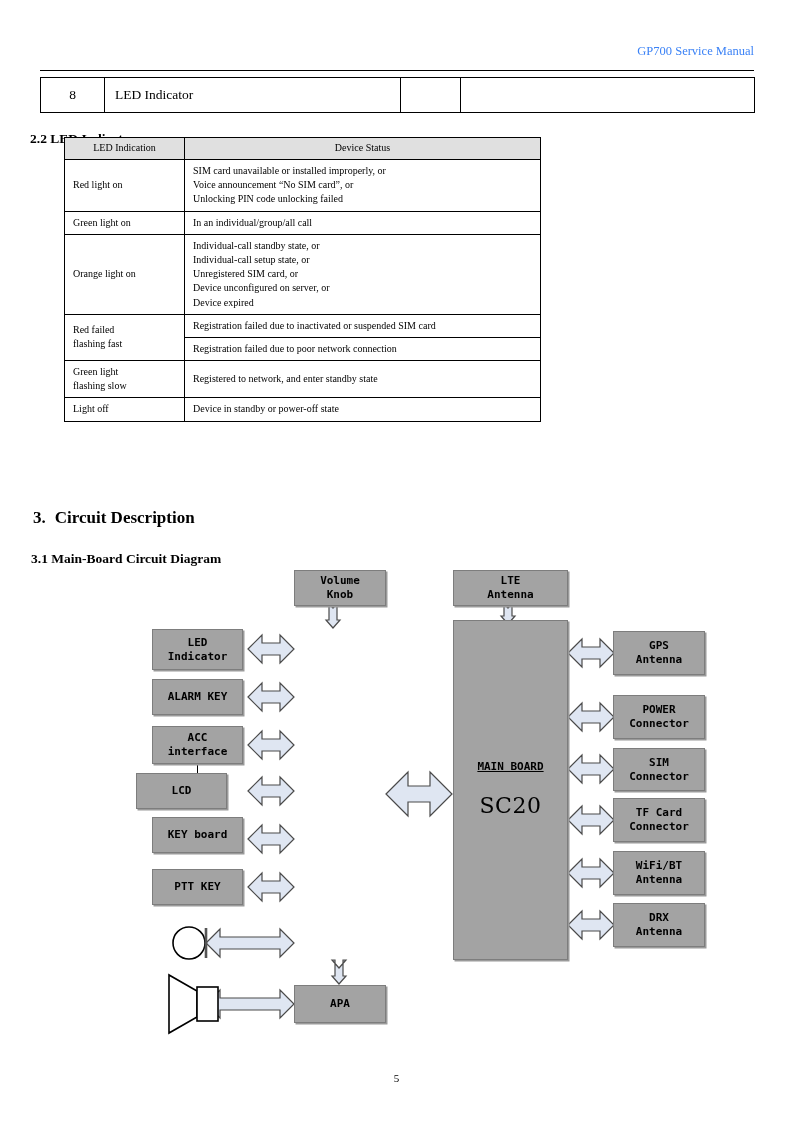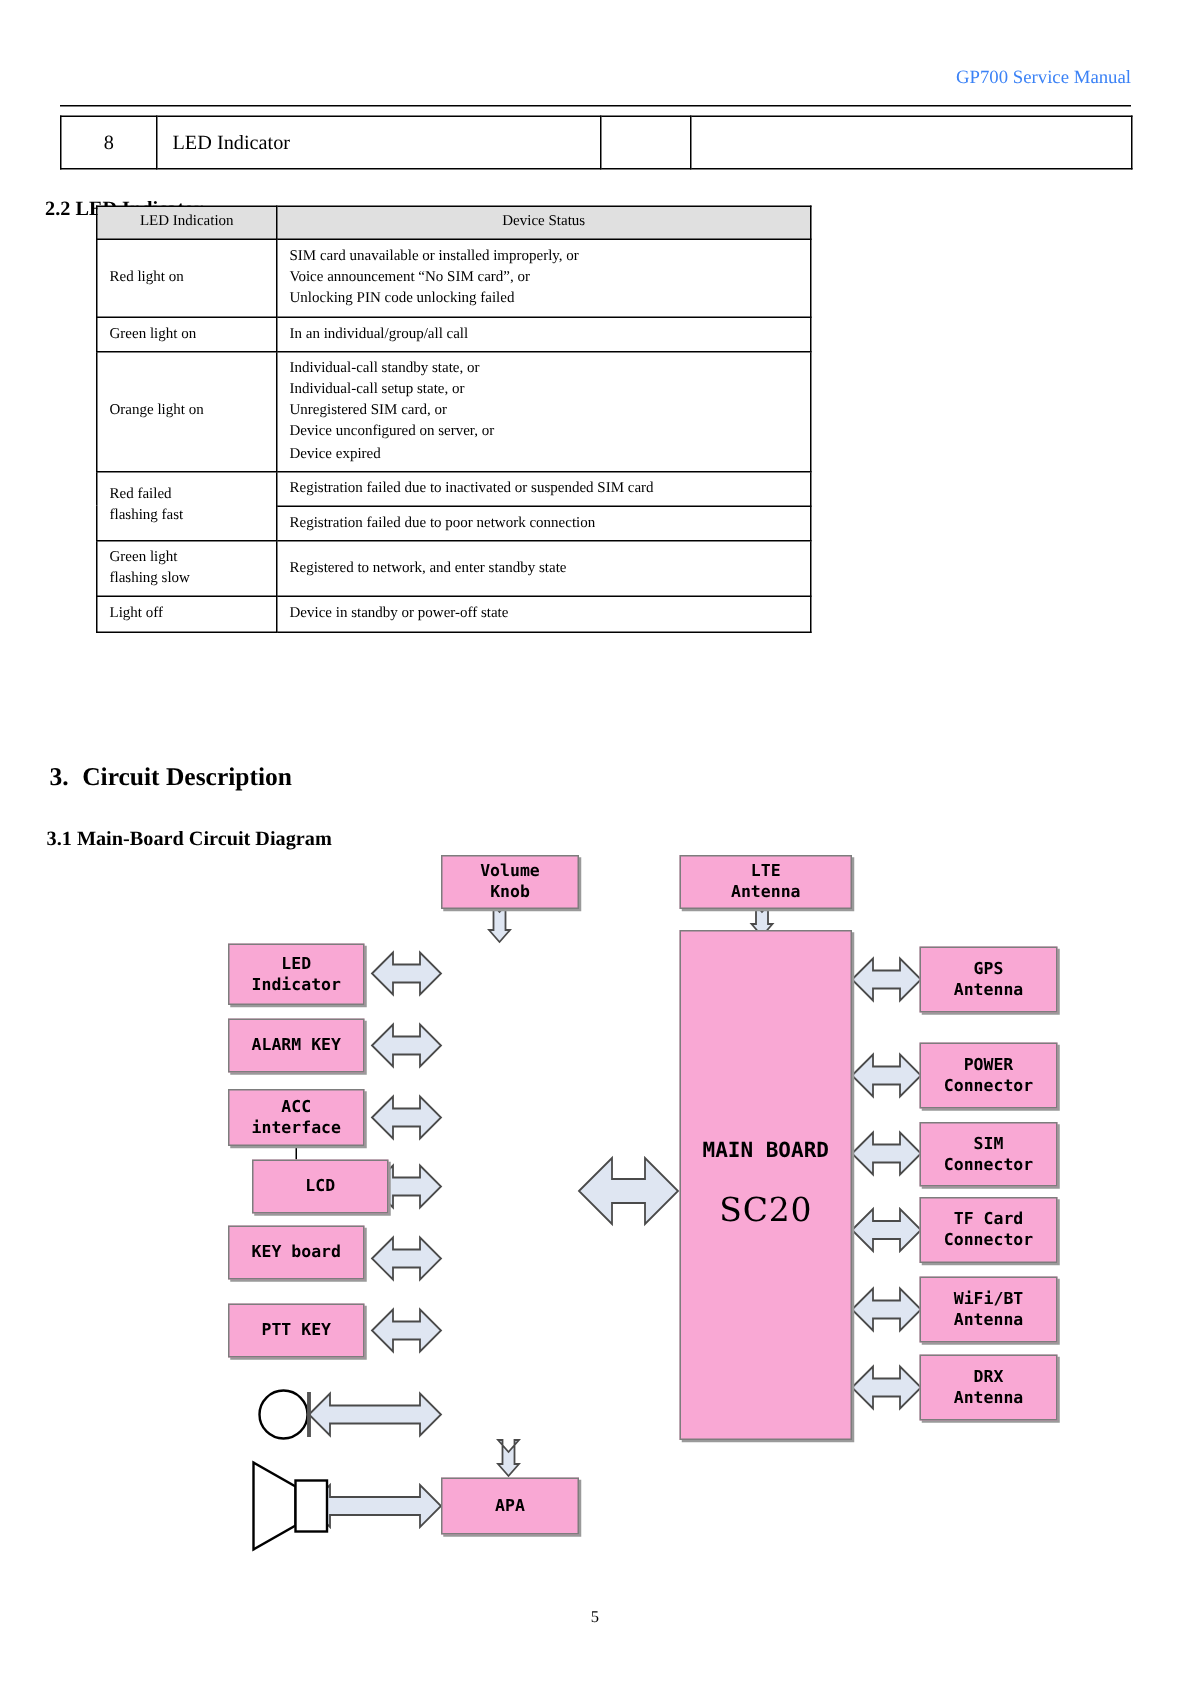--- a/index.html
+++ b/index.html
@@ -122,40 +122,40 @@
   }
 
   
   #diagram {
     position: absolute;
     left: 0px; top: 560px;
     width: 793px; height: 500px;
   }
   .blk {
     position: absolute;
-    background: #f9a8d4;
+    background: #a3a3a3;
     border: 1px solid #7d7d7d;
     box-shadow: 1.5px 1.5px 0 #9a9a9a;
     display: flex;
     align-items: center;
     justify-content: center;
     text-align: center;
     font-family: "DejaVu Sans Mono", monospace;
     font-weight: bold;
     font-size: 11px;
     line-height: 1.25;
     color: #000;
     white-space: pre-line;
   }
   .blk.big {
     align-items: center;
     justify-content: center;
     flex-direction: column;
   }
-  .blk .lbl-main { font-size: 14px; font-weight: bold; }
+  .blk .lbl-main { font-size: 11px; font-weight: bold; text-decoration: underline; }
   .blk .lbl-sub {
     font-family: "DejaVu Serif", serif;
     font-weight: normal;
     font-size: 22px;
     margin-top: 18px;
     letter-spacing: 0.5px;
   }
   .connline {
     position: absolute;
     background: #000;
@@ -312,21 +312,21 @@
   <div class="blk" style="left:294px; top:10px; width:92px; height:36px;">Volume
 Knob</div>
   <div class="blk" style="left:453px; top:10px; width:115px; height:36px;">LTE
 Antenna</div>
 
   <div class="blk" style="left:152px; top:69px; width:91px; height:41px;">LED
 Indicator</div>
   <div class="blk" style="left:152px; top:119px; width:91px; height:36px;">ALARM KEY</div>
   <div class="blk" style="left:152px; top:166px; width:91px; height:38px;">ACC
 interface</div>
-  <div class="blk" style="left:168px; top:213px; width:91px; height:36px;">LCD</div>
+  <div class="blk" style="left:136px; top:213px; width:91px; height:36px;">LCD</div>
   <div class="blk" style="left:152px; top:257px; width:91px; height:36px;">KEY board</div>
   <div class="blk" style="left:152px; top:309px; width:91px; height:36px;">PTT KEY</div>
 
 
   <div class="blk big" style="left:453px; top:60px; width:115px; height:340px;">
     <span class="lbl-main">MAIN BOARD</span>
     <span class="lbl-sub">SC20</span>
   </div>
 
   <div class="blk" style="left:294px; top:425px; width:92px; height:38px;">APA</div>

